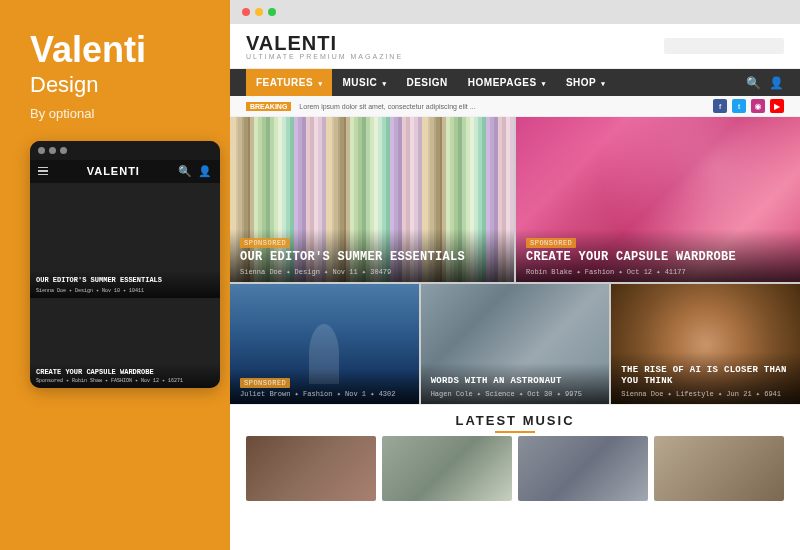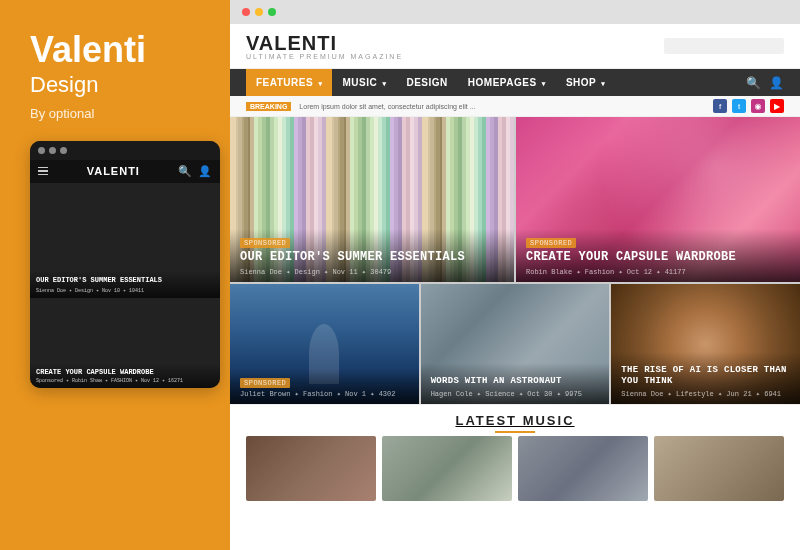--- a/index.html
+++ b/index.html
@@ -415,21 +415,20 @@
       width: 100%; height: 100%;
       background: radial-gradient(circle at center, #c8956a 0%, #a87040 30%, #7a5028 60%, #4a2e10 100%);
     }
 
     
     .latest-section {
       background: #fff;
       padding: 8px 16px 0;
       text-align: center;
       border-top: 1px solid #eee;
-      text-decoration: underline;
     }
     .latest-title {
       font-size: 13px;
       font-weight: 800;
       letter-spacing: 2px;
       text-transform: uppercase;
       color: #222;
     }
     .latest-divider {
       width: 40px;

